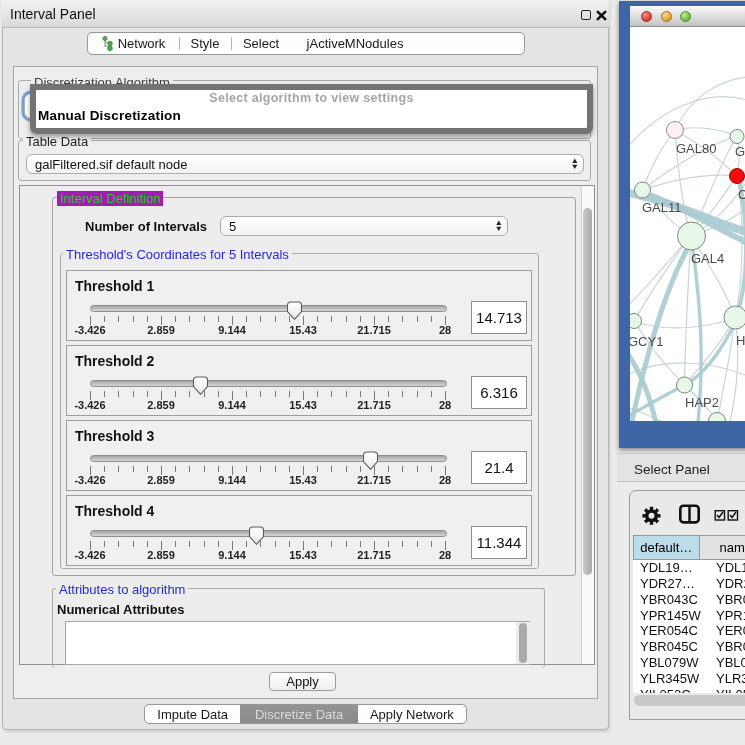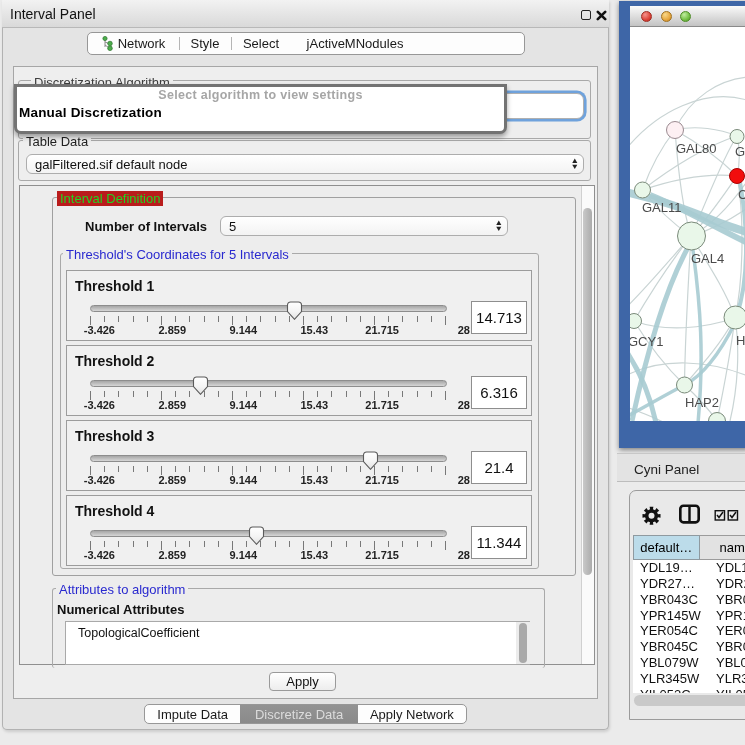--- a/index.html
+++ b/index.html
@@ -47,21 +47,21 @@
 
 .trow { position:absolute; left:66px; width:466px; height:71px; background:#f0f0f0;
   border:1px solid #9c9c9c; }
 .trow .lbl { position:absolute; left:8px; top:7px; font-size:14px; font-weight:bold; color:#111; }
 .track { position:absolute; left:23px; top:34px; width:357px; height:7px; border-radius:4px;
   background:linear-gradient(#a6a6a6,#d6d6d6); border:1px solid #8d8d8d; }
 .thumb { position:absolute; top:30px; width:17px; height:19px; }
 .tick { position:absolute; width:1px; background:#787878; }
 .tmin { top:45px; height:6px; }
 .tmaj { top:45px; height:9px; }
-.tlab { position:absolute; top:53px; width:50px; margin-left:-25px; text-align:right;
+.tlab { position:absolute; top:53px; width:50px; margin-left:-25px; text-align:center;
   font-size:11px; font-weight:bold; color:#222; }
 .vbox { position:absolute; left:404px; top:30px; width:56px; height:33px; background:#fff;
   border:1.5px solid #8e8e8e; font-size:15px; color:#111; display:flex;
   align-items:center; justify-content:center; }
 
 #attrlist { left:65px; top:621px; width:465px; height:44px; background:#fff; padding-top:4px;
   border:1px solid #a9a9a9; font-size:12.5px; color:#111; overflow:hidden; }
 #attrlist div { padding-left:12px; height:14.5px; line-height:14.5px; }
 #alsb { left:516px; top:622px; width:14px; height:42px; background:#ececec; }
 #alsb-thumb { left:519px; top:623px; width:8px; height:40px; background:#a9a9a9; border-radius:4px; }
@@ -88,22 +88,22 @@
   display:flex; align-items:center; justify-content:center; }
 #trows { left:633px; top:560px; width:130px; height:133px; background:#fff;
   font-size:13px; color:#111; overflow:hidden; }
 #trows .r { height:15.85px; line-height:15.85px; position:relative; }
 #trows .c1 { position:absolute; left:7px; }
 #trows .c2 { position:absolute; left:83px; }
 #hsb { left:633px; top:694px; width:112px; height:13px; }
 #hsb div { position:absolute; left:1px; top:1px; width:118px; height:11px; border-radius:6px;
   background:#c9c9c9; }
 
-#popup { left:14px; top:84px; width:493px; height:50px; background:#fff;
-  border:3px solid #737373; border-radius:0 0 7px 7px;
+#popup { left:30px; top:84px; width:563px; height:50px; background:#fff;
+  border:6px solid #737373; border-radius:0 0 7px 7px;
   box-shadow:0 3px 5px rgba(0,0,0,0.35); }
 #popup .ph { position:absolute; left:0; right:0; top:1px; text-align:center;
   font-size:12.5px; font-weight:bold; color:#a6a6a6; letter-spacing:0.3px; }
 #popup .i1 { position:absolute; left:2px; top:18px; font-size:13.5px; letter-spacing:0.2px; font-weight:bold; color:#000; }
 #popup .i2 { position:absolute; left:2px; top:33px; font-size:13px; color:#000; }
 </style>
 </head>
 <body>
 <svg width="0" height="0" style="position:absolute">
     <defs>
@@ -142,21 +142,21 @@
 
 <div class="group" style="left:18px; top:140px; width:573px; height:41px;"></div>
 <div class="gtitle" style="left:23px; top:134px; color:#222;">Table Data</div>
 <div class="combo" style="left:26px; top:154px; width:558px; height:20px;">galFiltered.sif default node<span class="arr">▲<br>▼</span></div>
 
 <div id="bigpanel" class="abs"></div>
 <div id="vsb-track" class="abs"></div>
 <div id="vsb-thumb" class="abs"></div>
 
 <div class="group" style="left:52px; top:197px; width:524px; height:379px; border-color:#a0a0a0;"></div>
-<div class="gtitle" style="left:57px; top:191px; color:#22d422; background:#b91c1c;">Interval Definition</div>
+<div class="gtitle" style="left:57px; top:191px; color:#22d422; background:#a21caf;">Interval Definition</div>
 <div class="abs" style="left:85px; top:219px; font-size:13px; font-weight:bold; color:#111;">Number of Intervals</div>
 <div class="combo" style="left:220px; top:216px; width:288px; height:20px;">5<span class="arr">▲<br>▼</span></div>
 
 <div class="group" style="left:60px; top:253px; width:479px; height:316px;"></div>
 <div class="gtitle" style="left:63px; top:247px; color:#2929cf; background:#ededed;">Threshold's Coordinates for 5 Intervals</div>
 
 <div class="trow abs" style="top:270px;">
     <div class="lbl">Threshold 1</div>
     <div class="track"></div>
     <div class="tick tmaj" style="left:23.0px"></div>
@@ -314,21 +314,20 @@
     <div class="thumb" style="left:181.3px"><svg width="17" height="19" viewBox="0 0 17 19">
         <path d="M1.5 4.2 Q1.5 1 4.7 1 L12.3 1 Q15.5 1 15.5 4.2 L15.5 10.6 L8.5 18.3 L1.5 10.6 Z" fill="url(#gG)" stroke="#5a5a5a" stroke-width="1.1"></path>
       </svg></div>
     <div class="vbox">11.344</div>
   </div>
 
 <div class="group" style="left:52px; top:588px; width:493px; height:80px; border-bottom:none;"></div>
 <div class="gtitle" style="left:56px; top:582px; color:#2929cf; background:#ededed;">Attributes to algorithm</div>
 <div class="abs" style="left:57px; top:602px; font-size:13px; font-weight:bold; color:#111;">Numerical Attributes</div>
 <div id="attrlist" class="abs">
-  <div>TopologicalCoefficient</div>
 </div>
 <div id="alsb" class="abs"></div>
 <div id="alsb-thumb" class="abs"></div>
 <div id="apply" class="abs">Apply</div>
 
 <div id="botseg" class="seg abs">
   <div class="s" style="width:96px">Impute Data</div>
   <div class="s sel" style="width:118px">Discretize Data</div>
   <div class="s aftersel" style="width:109px">Apply Network</div>
 </div>
@@ -396,21 +395,21 @@
 <text x="108" y="172">C</text>
 <text x="12" y="185">GAL11</text>
 <text x="61" y="236">GAL4</text>
 <text x="-2" y="318.5">GCY1</text>
 <text x="106" y="318">H</text>
 <text x="55" y="380">HAP2</text>
 </g>
 </svg>
 </div>
 <div id="tpbar" class="abs">
-    <span class="t">Cyni Panel</span>
+    <span class="t">Select Panel</span>
   </div>
 <div id="tablewin" class="abs"></div>
 <svg class="abs" style="left:642px;top:506px" width="19" height="19" viewBox="0 0 19 19">
     <path d="M7.63 0.79 L11.37 0.79 L10.97 3.37 L13.01 4.21 L14.55 2.11 L17.19 4.75 L15.09 6.29 L15.93 8.33 L18.51 7.93 L18.51 11.67 L15.93 11.27 L15.09 13.31 L17.19 14.85 L14.55 17.49 L13.01 15.39 L10.97 16.23 L11.37 18.81 L7.63 18.81 L8.03 16.23 L5.99 15.39 L4.45 17.49 L1.81 14.85 L3.91 13.31 L3.07 11.27 L0.49 11.67 L0.49 7.93 L3.07 8.33 L3.91 6.29 L1.81 4.75 L4.45 2.11 L5.99 4.21 L8.03 3.37 Z" fill="#111"></path>
     <circle cx="9.5" cy="9.8" r="3" fill="#e9e9e9"></circle>
   </svg>
 <svg class="abs" style="left:679px;top:504px" width="21" height="20" viewBox="0 0 24 22">
     <rect x="1.5" y="1.5" width="21" height="19" rx="3.5" fill="none" stroke="#111" stroke-width="3"></rect>
     <line x1="12" y1="3" x2="12" y2="19" stroke="#111" stroke-width="2.8"></line>
   </svg>

